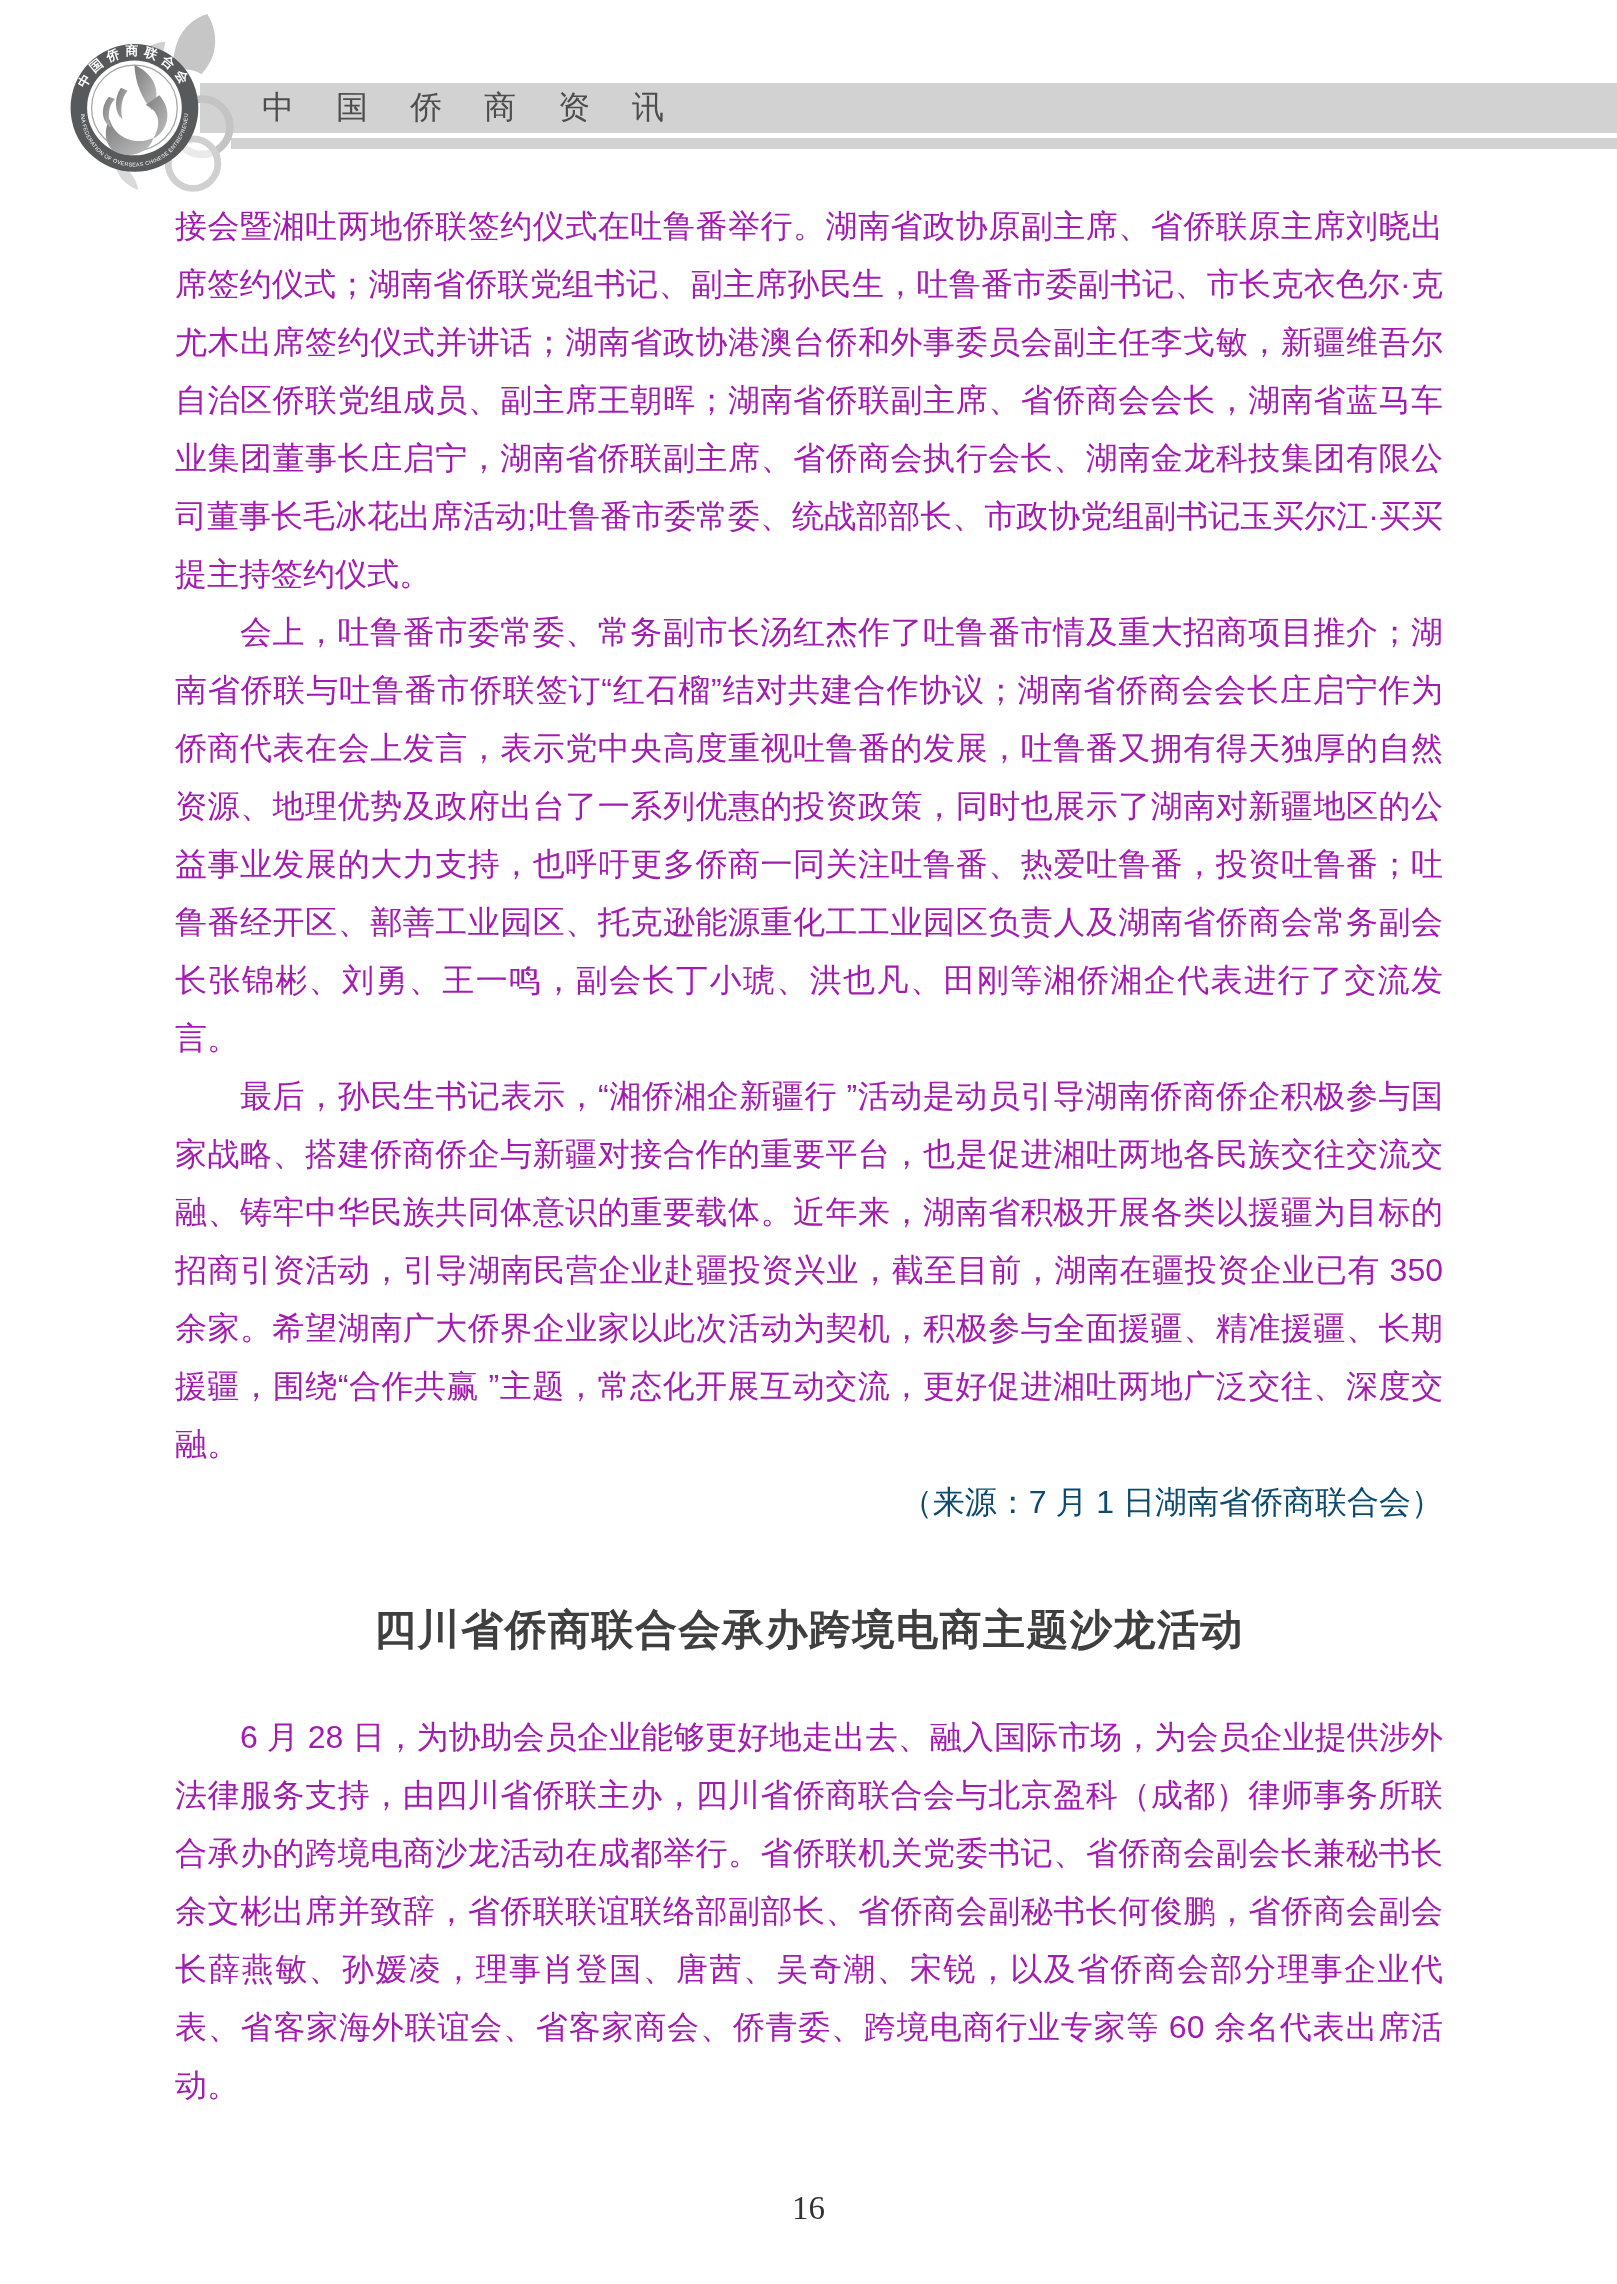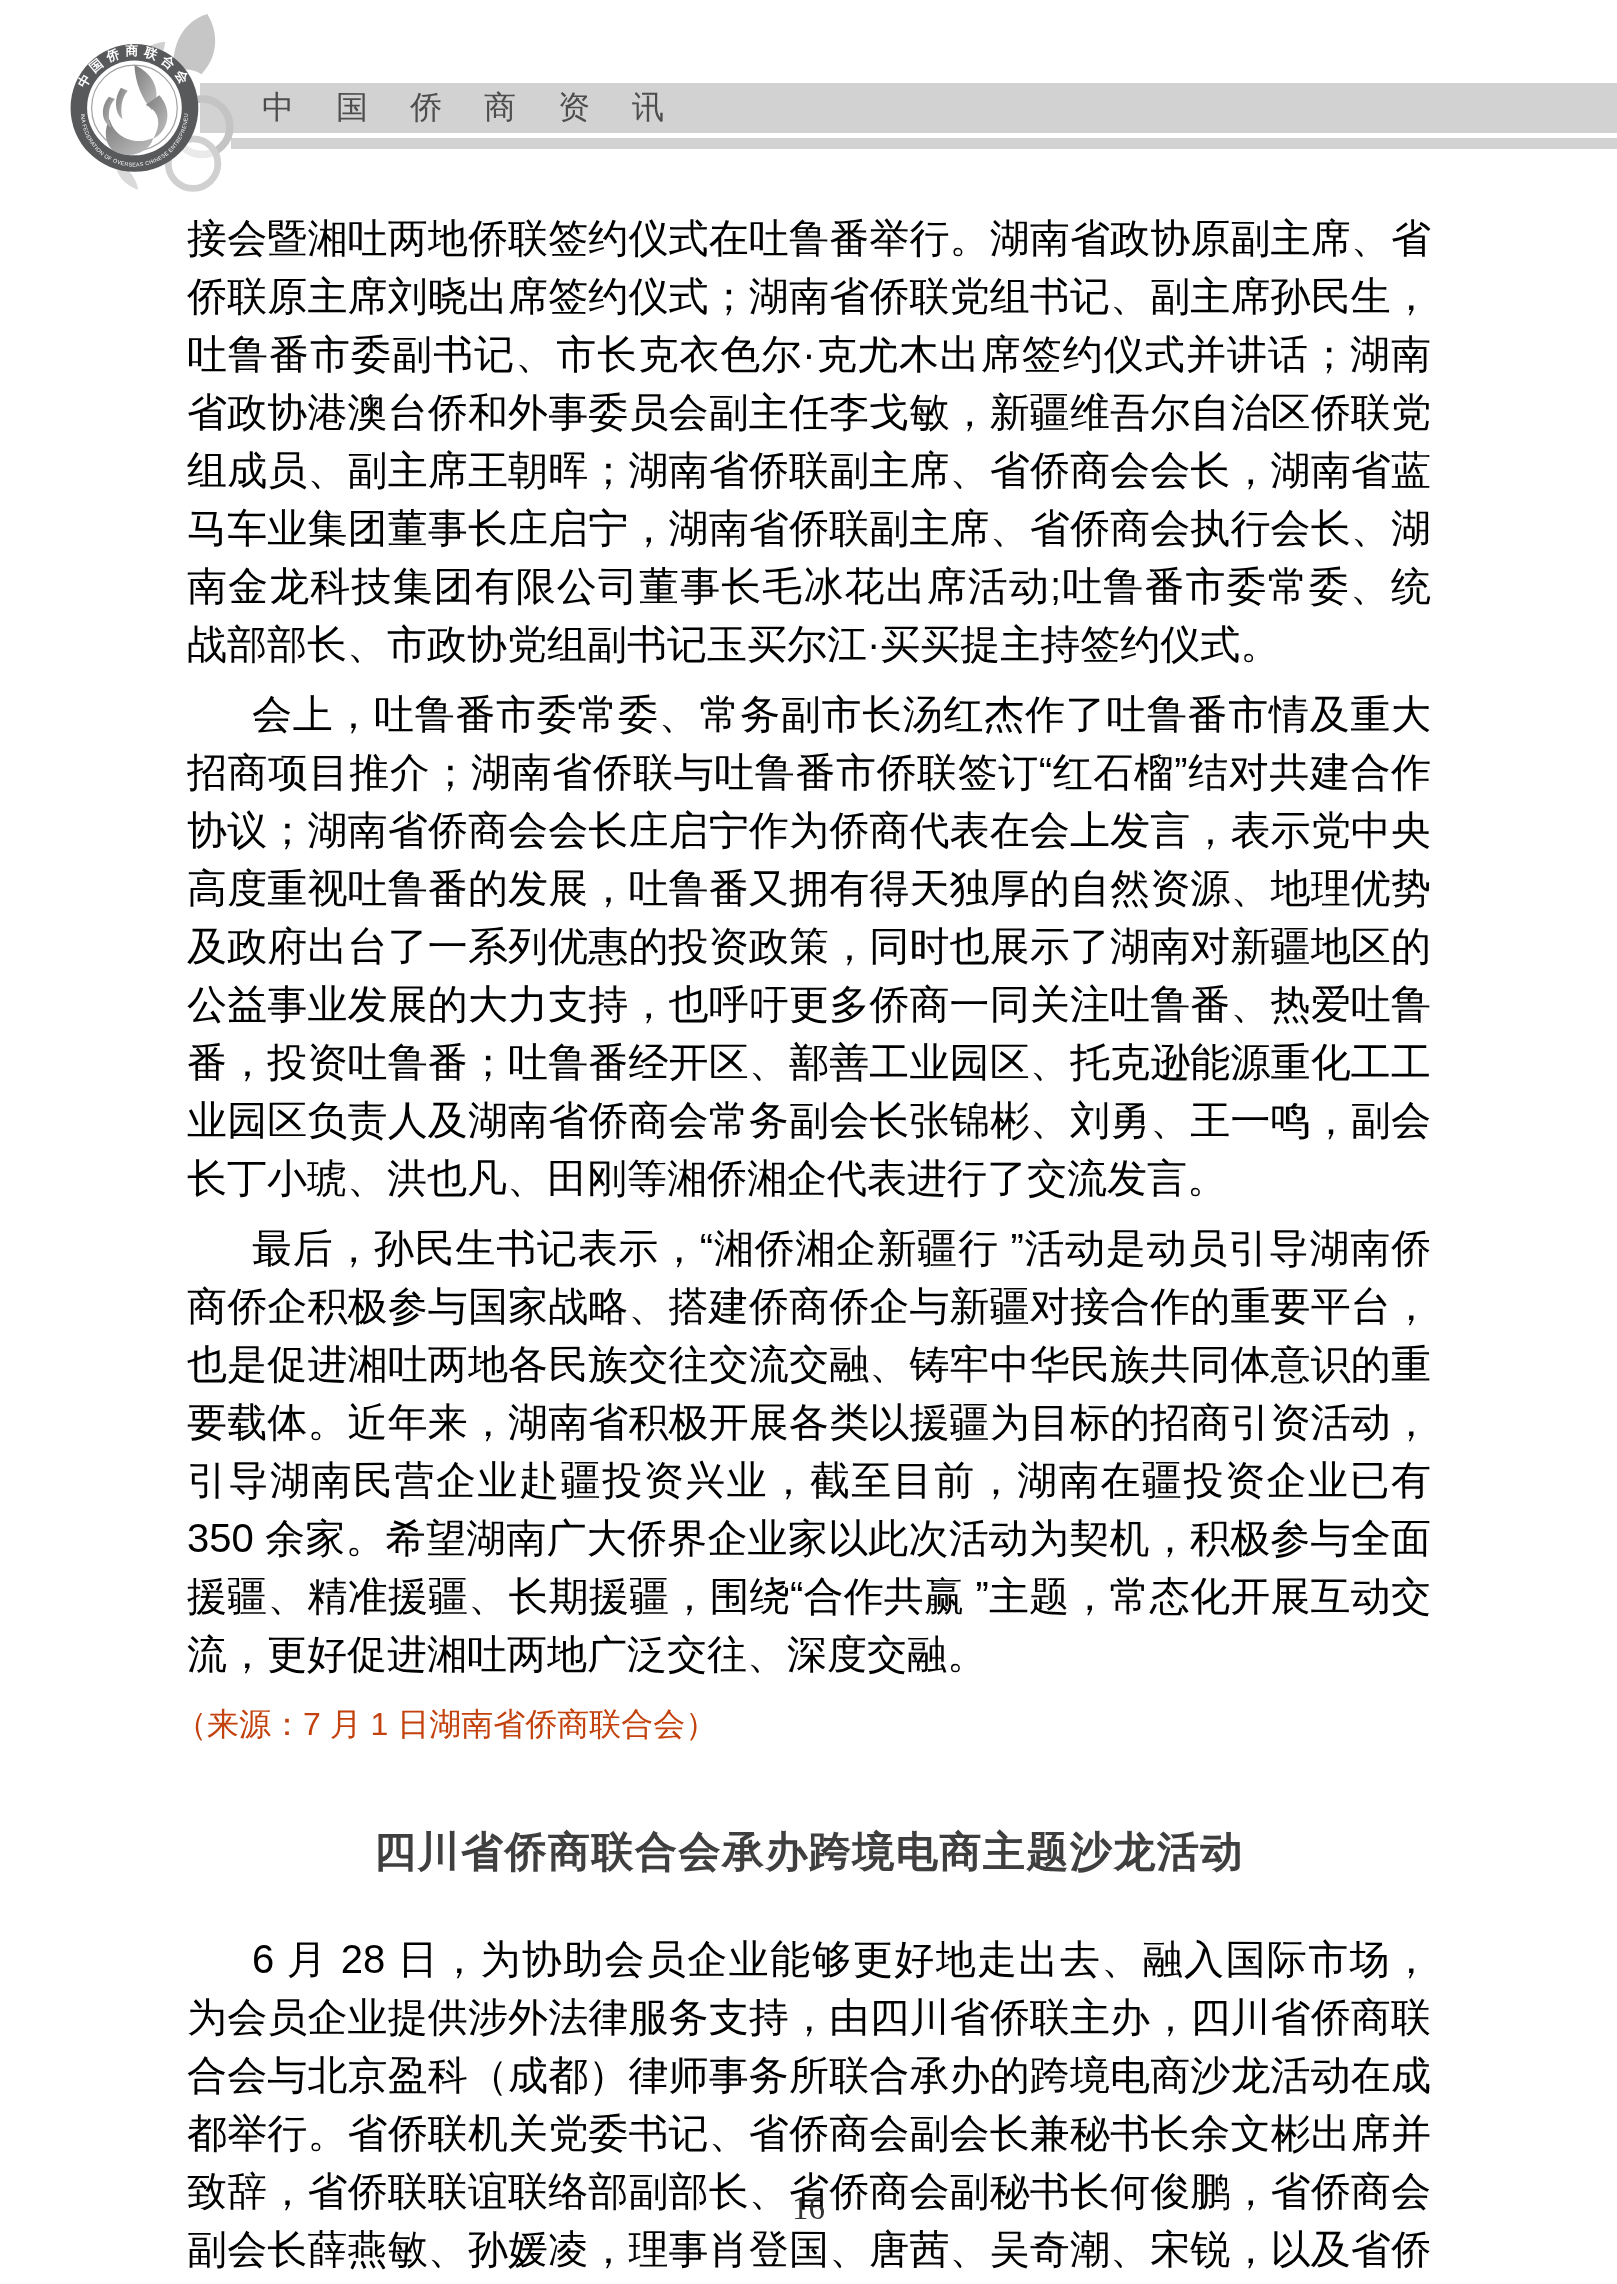--- a/index.html
+++ b/index.html
@@ -27,34 +27,35 @@
     letter-spacing:42px;
     color:#4d4d4d;
     white-space:nowrap;
   }
   .logo-svg{position:absolute;left:45px;top:7.5px;width:248px;height:248px;}
   
   .content{
     position:absolute;left:175px;top:197px;width:1268px;
   }
   .body-text{
-    margin:12px;
-    font-size:40px;
+    margin:0;
+    font-size:32px;
     line-height:58px;
     text-align:justify;
     text-align-last:left;
-    color:#000000;
+    color:#a21caf;
     text-indent:65px;
   }
   .body-text.no-indent{text-indent:0;}
   .source-line{
     margin:0;
     font-size:32px;
     line-height:58px;
-    color:#c2410c;
+    text-align:right;
+    color:#0c4a6e;
   }
   .article-title{
     margin:72px 0 51px 0;
     font-size:42px;
     line-height:54px;
     font-weight:bold;
     text-align:center;
     letter-spacing:1.5px;
     color:#3f3f3f;
   }

